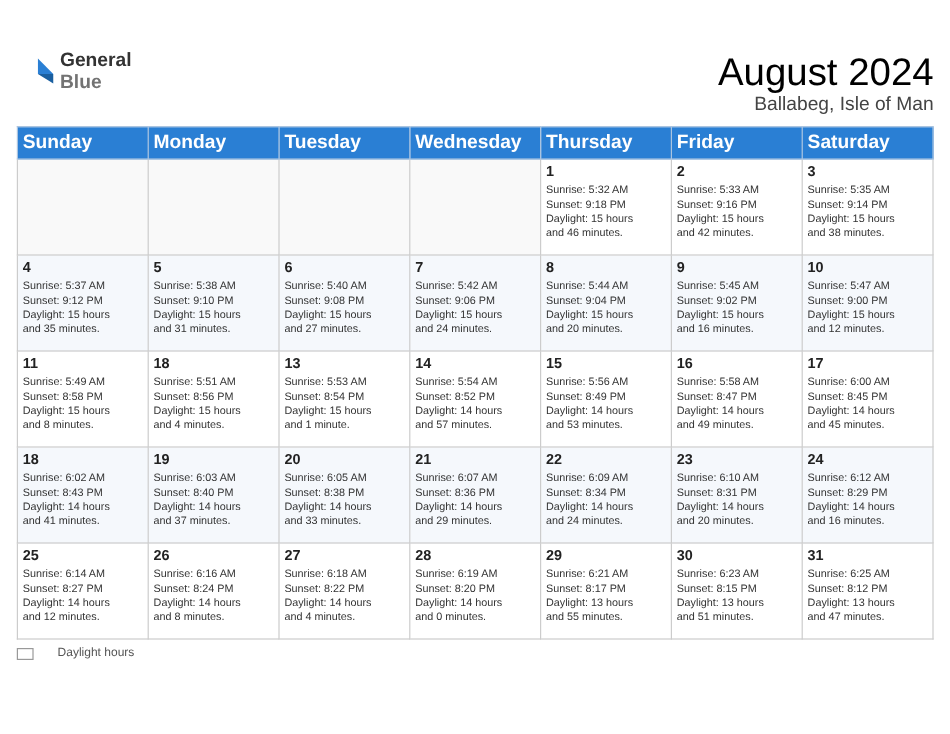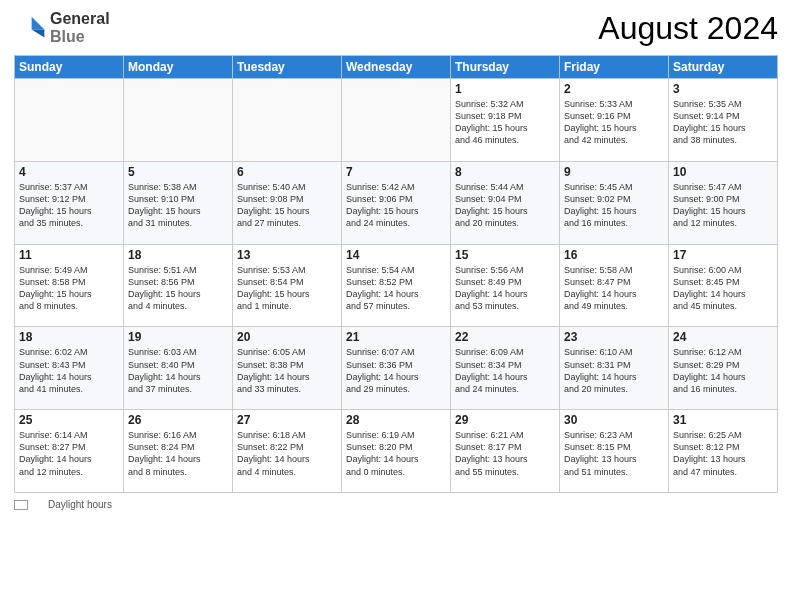--- a/index.html
+++ b/index.html
@@ -9,20 +9,21 @@
       width: 792px;
       height: 612px;
       overflow: hidden;
     }
     .page {
       width: 792px;
       height: 520px;
       padding: 10px 14px 10px 14px;
       display: flex;
       flex-direction: column;
+      margin-top: 32px;
     }
     .header {
       display: flex;
       justify-content: space-between;
       align-items: flex-start;
       margin-bottom: 8px;
     }
     .logo {
       display: flex;
       align-items: center;
@@ -46,21 +47,21 @@
     }
     .calendar {
       flex: 1;
       border-collapse: collapse;
       width: 100%;
       table-layout: fixed;
     }
     .calendar th {
       background: #2a7fd4;
       color: #fff;
-      font-size: 12px;
+      font-size: 16px;
       font-weight: bold;
       padding: 4px 4px;
       text-align: left;
       border: 1px solid #aac4e0;
     }
     .calendar td {
       border: 1px solid #ccc;
       vertical-align: top;
       padding: 3px 4px;
       font-size: 9.5px;
@@ -122,20 +123,21 @@
       </svg>
       <div>
         <div style="font-size:16px;font-weight:bold;line-height:1.1;">
           <span style="color:#333;">General</span><br>
           <span style="color:#737373;">Blue</span>
         </div>
       </div>
     </div>
     <div class="title-block">
       <div class="month-year">August 2024</div>
+      <div class="location">Ballabeg, Isle of Man</div>
     </div>
   </div>
 
   <table class="calendar">
     <thead>
       <tr>
       <th>Sunday</th>
           <th>Monday</th>
           <th>Tuesday</th>
           <th>Wednesday</th>

